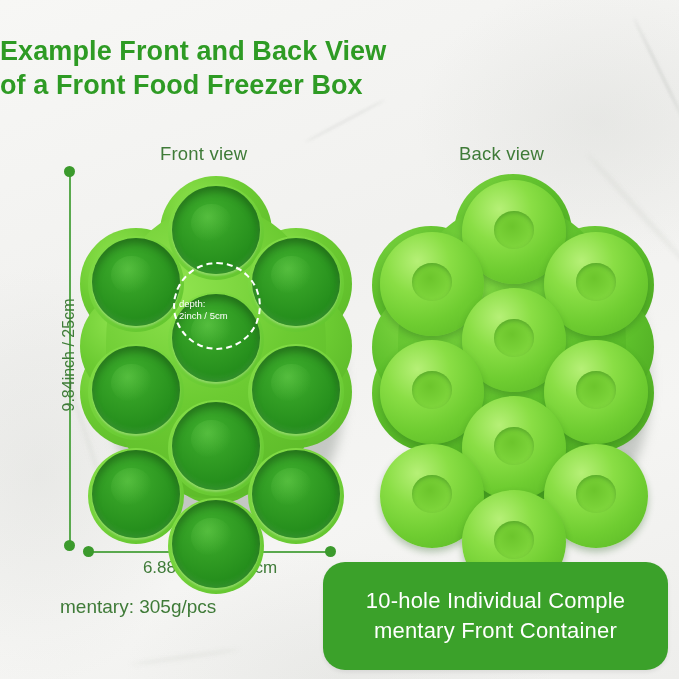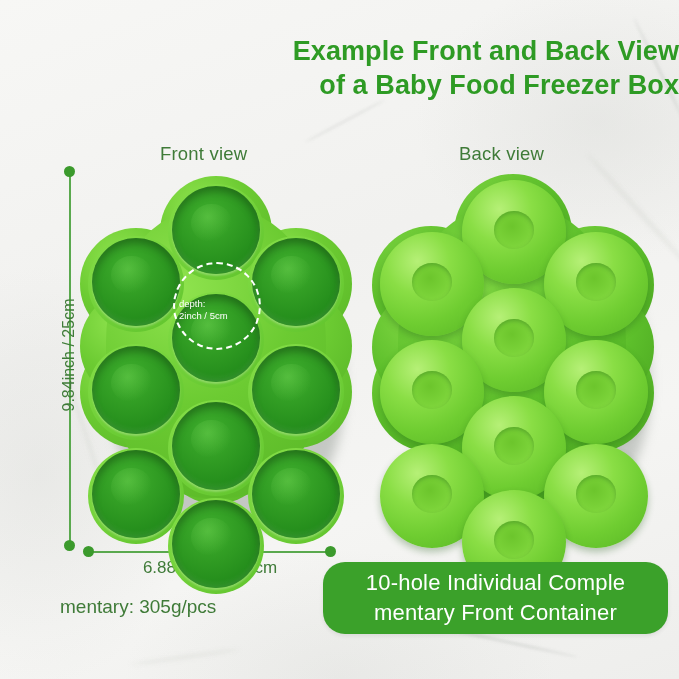--- a/index.html
+++ b/index.html
@@ -16,21 +16,21 @@
       radial-gradient(ellipse 220px 300px at 6% 70%, rgba(203,205,201,.26), rgba(203,205,201,0) 70%),
       radial-gradient(ellipse 300px 180px at 50% 100%, rgba(200,202,198,.22), rgba(200,202,198,0) 72%),
       linear-gradient(160deg,#f7f7f5 0%,#f1f1ef 40%,#f5f5f3 70%,#eeeeec 100%);
   }
   
   .vein{position:absolute;background:rgba(176,179,174,.30);border-radius:50%;filter:blur(1.4px);}
   .vein2{position:absolute;background:rgba(186,189,184,.22);border-radius:50%;filter:blur(2.2px);}
 
   
   #title{
-    position:absolute;left:0;top:34px;width:679px;text-align:right;
+    position:absolute;left:0;top:34px;width:679px;text-align:left;
     color:#2e9b24;font-weight:bold;font-size:27px;line-height:34px;
     letter-spacing:.1px;
   }
   #title .l2{display:block;}
 
   
   .view-caption{
     position:absolute;color:#3f7b38;font-size:18.5px;letter-spacing:.2px;
   }
   #cap-front{left:160px;top:143px;}
@@ -118,21 +118,21 @@
     display:flex;align-items:center;justify-content:flex-start;
   }
   #depth-text{
     color:#ffffff;font-size:9.5px;line-height:12px;text-align:left;
     width:64px;margin-left:4px;margin-top:8px;
   }
   #depth-text .d2{display:block;}
 
   
   #banner{
-    position:absolute;left:323px;top:562px;width:345px;height:72px;
+    position:absolute;left:323px;top:562px;width:345px;height:108px;
     background:#3ba12a;border-radius:22px;
     display:flex;align-items:center;justify-content:center;
     box-shadow:0 2px 4px rgba(0,0,0,.08);
   }
   #banner-text{
     color:#ffffff;font-size:22px;line-height:30px;text-align:center;
     font-weight:normal;letter-spacing:.2px;
   }
   #banner-text .b2{display:block;}
 </style>
@@ -143,21 +143,21 @@
 
   <div class="vein" style="left:600px;top:70px;width:120px;height:3px;transform:rotate(64deg);"></div>
   <div class="vein2" style="left:560px;top:210px;width:160px;height:5px;transform:rotate(48deg);"></div>
   <div class="vein" style="left:300px;top:120px;width:90px;height:2px;transform:rotate(-28deg);"></div>
   <div class="vein2" style="left:20px;top:430px;width:130px;height:4px;transform:rotate(72deg);"></div>
   <div class="vein" style="left:430px;top:640px;width:150px;height:3px;transform:rotate(12deg);"></div>
   <div class="vein2" style="left:130px;top:655px;width:110px;height:4px;transform:rotate(-8deg);"></div>
 
   <div id="title">
     <span>Example Front and Back View</span>
-    <span class="l2">of a Baby Food Freezer Box</span>
+    <span class="l2">of a Front Food Freezer Box</span>
   </div>
 
   <div class="view-caption" id="cap-back">Back view</div>
   <div class="view-caption" id="cap-front">Front view</div>
 
   <div class="m-line-v"></div>
   <div class="m-line-h"></div>
   <div class="m-dot" id="dot-top"></div>
   <div class="m-dot" id="dot-bl"></div>
   <div class="m-dot" id="dot-hl"></div>

